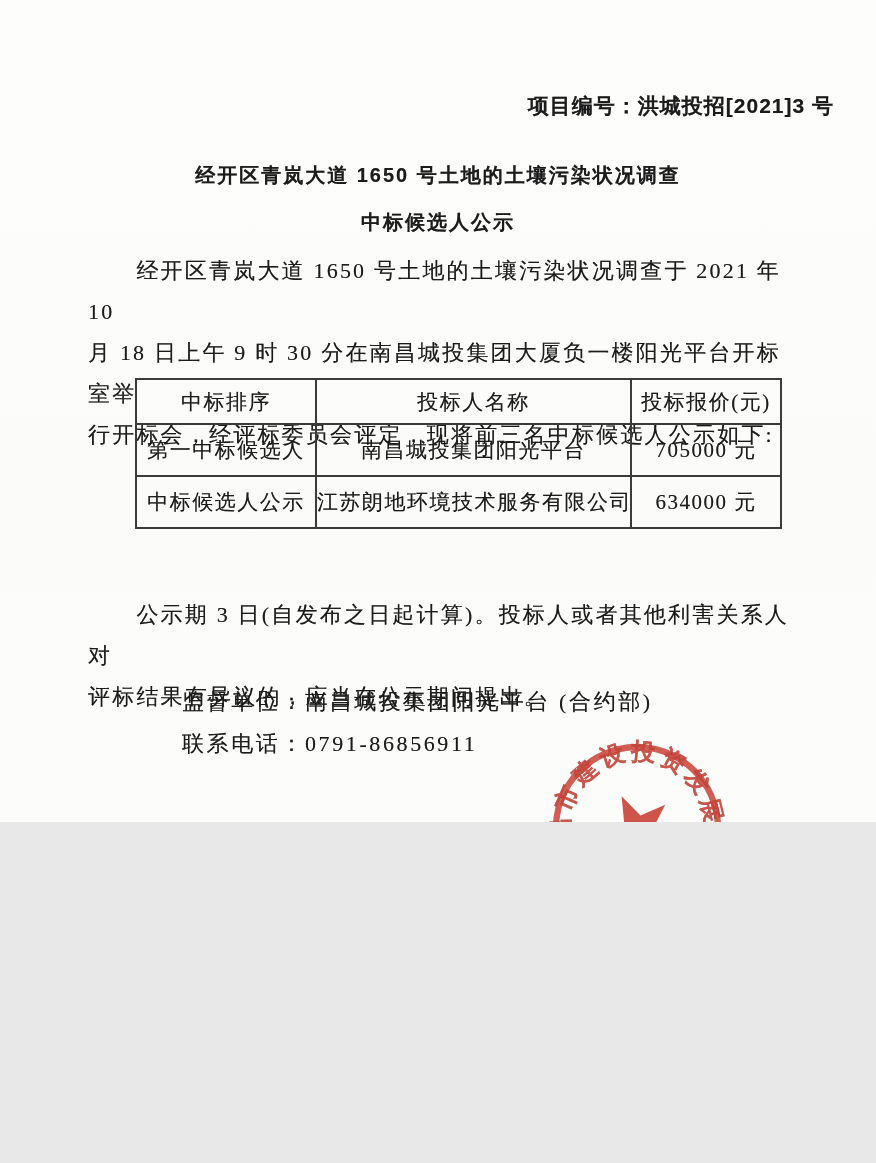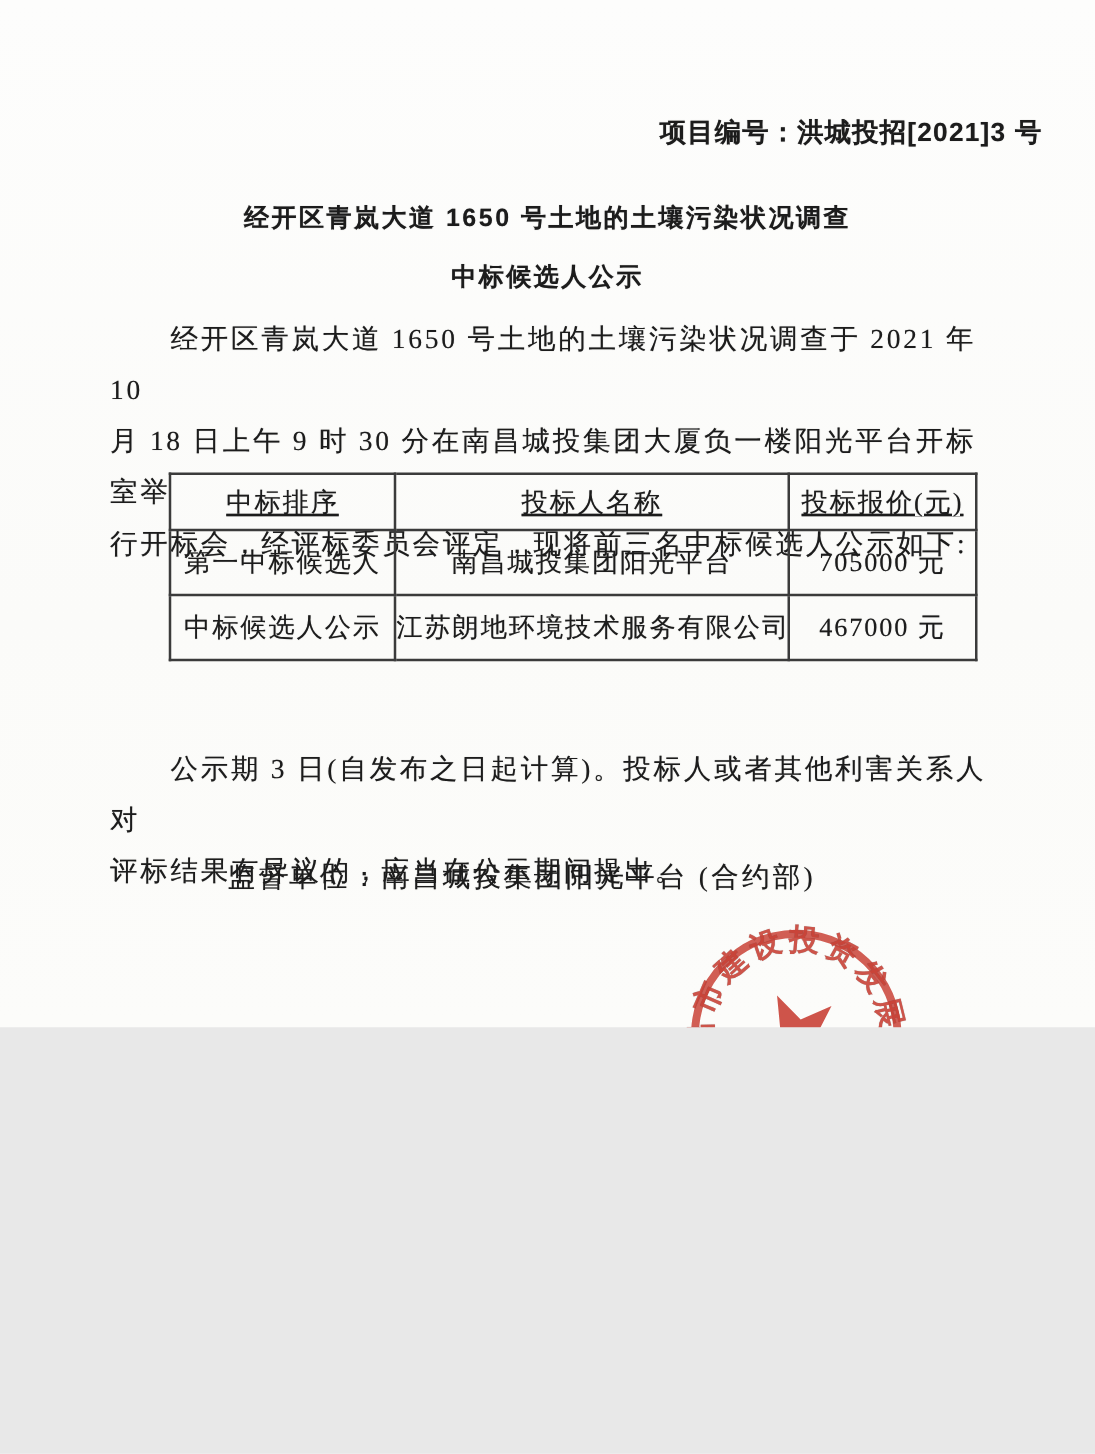--- a/index.html
+++ b/index.html
@@ -61,21 +61,21 @@
     letter-spacing: 1.5px;
   }
   .bid-table th, .bid-table td {
     border: 2px solid #3b3b3b;
     text-align: center;
     vertical-align: middle;
     font-weight: normal;
     overflow: hidden;
     white-space: nowrap;
   }
-  .bid-table th { height: 45px; text-decoration: underline; }
+  .bid-table th { height: 45px; }
   .bid-table td { height: 52px; }
   .col-rank  { width: 180px; }
   .col-name  { width: 315px; }
   .col-price { width: 150px; }
   .tenderer {
     position: absolute;
     top: 814px;
     left: 376px;
     font-size: 22px;
     letter-spacing: 2px;
@@ -123,30 +123,31 @@
     </thead>
     <tbody>
       <tr>
         <td>第一中标候选人</td>
         <td>南昌城投集团阳光平台</td>
         <td>705000 元</td>
       </tr>
       <tr>
         <td>中标候选人公示</td>
         <td>江苏朗地环境技术服务有限公司</td>
-        <td>467000 元</td>
+        <td>634000 元</td>
       </tr>
     </tbody>
   </table>
 
   <div class="para notice">　　公示期 3 日(自发布之日起计算)。投标人或者其他利害关系人对
 评标结果有异议的，应当在公示期间提出。</div>
 
   <div class="para supervisor">监督单位：南昌城投集团阳光平台 (合约部)</div>
 
+  <div class="para phone">联系电话：0791-86856911</div>
 
 
   <div class="sign-date">2021 年 10 月 21 日</div>
 
   <svg class="stamp" viewBox="0 0 200 200" xmlns="http://www.w3.org/2000/svg">
     <circle cx="100" cy="100" r="90" fill="none" stroke="#c5281c" stroke-width="7" opacity="0.85"></circle>
     <path id="stamp-arc-top" d="M 30,130 A 76,76 0 1 1 170,130" fill="none"></path>
     <path id="stamp-arc-bottom" d="M 52,152 A 62,62 0 0 1 148,152" fill="none"></path>
     <text font-size="27" font-weight="bold" fill="#c5281c" opacity="0.9" font-family="Liberation Sans, DejaVu Sans, sans-serif">
       <textPath href="#stamp-arc-top" startOffset="2" textLength="405" lengthAdjust="spacing">南昌市建设投资发展有限公司</textPath>

